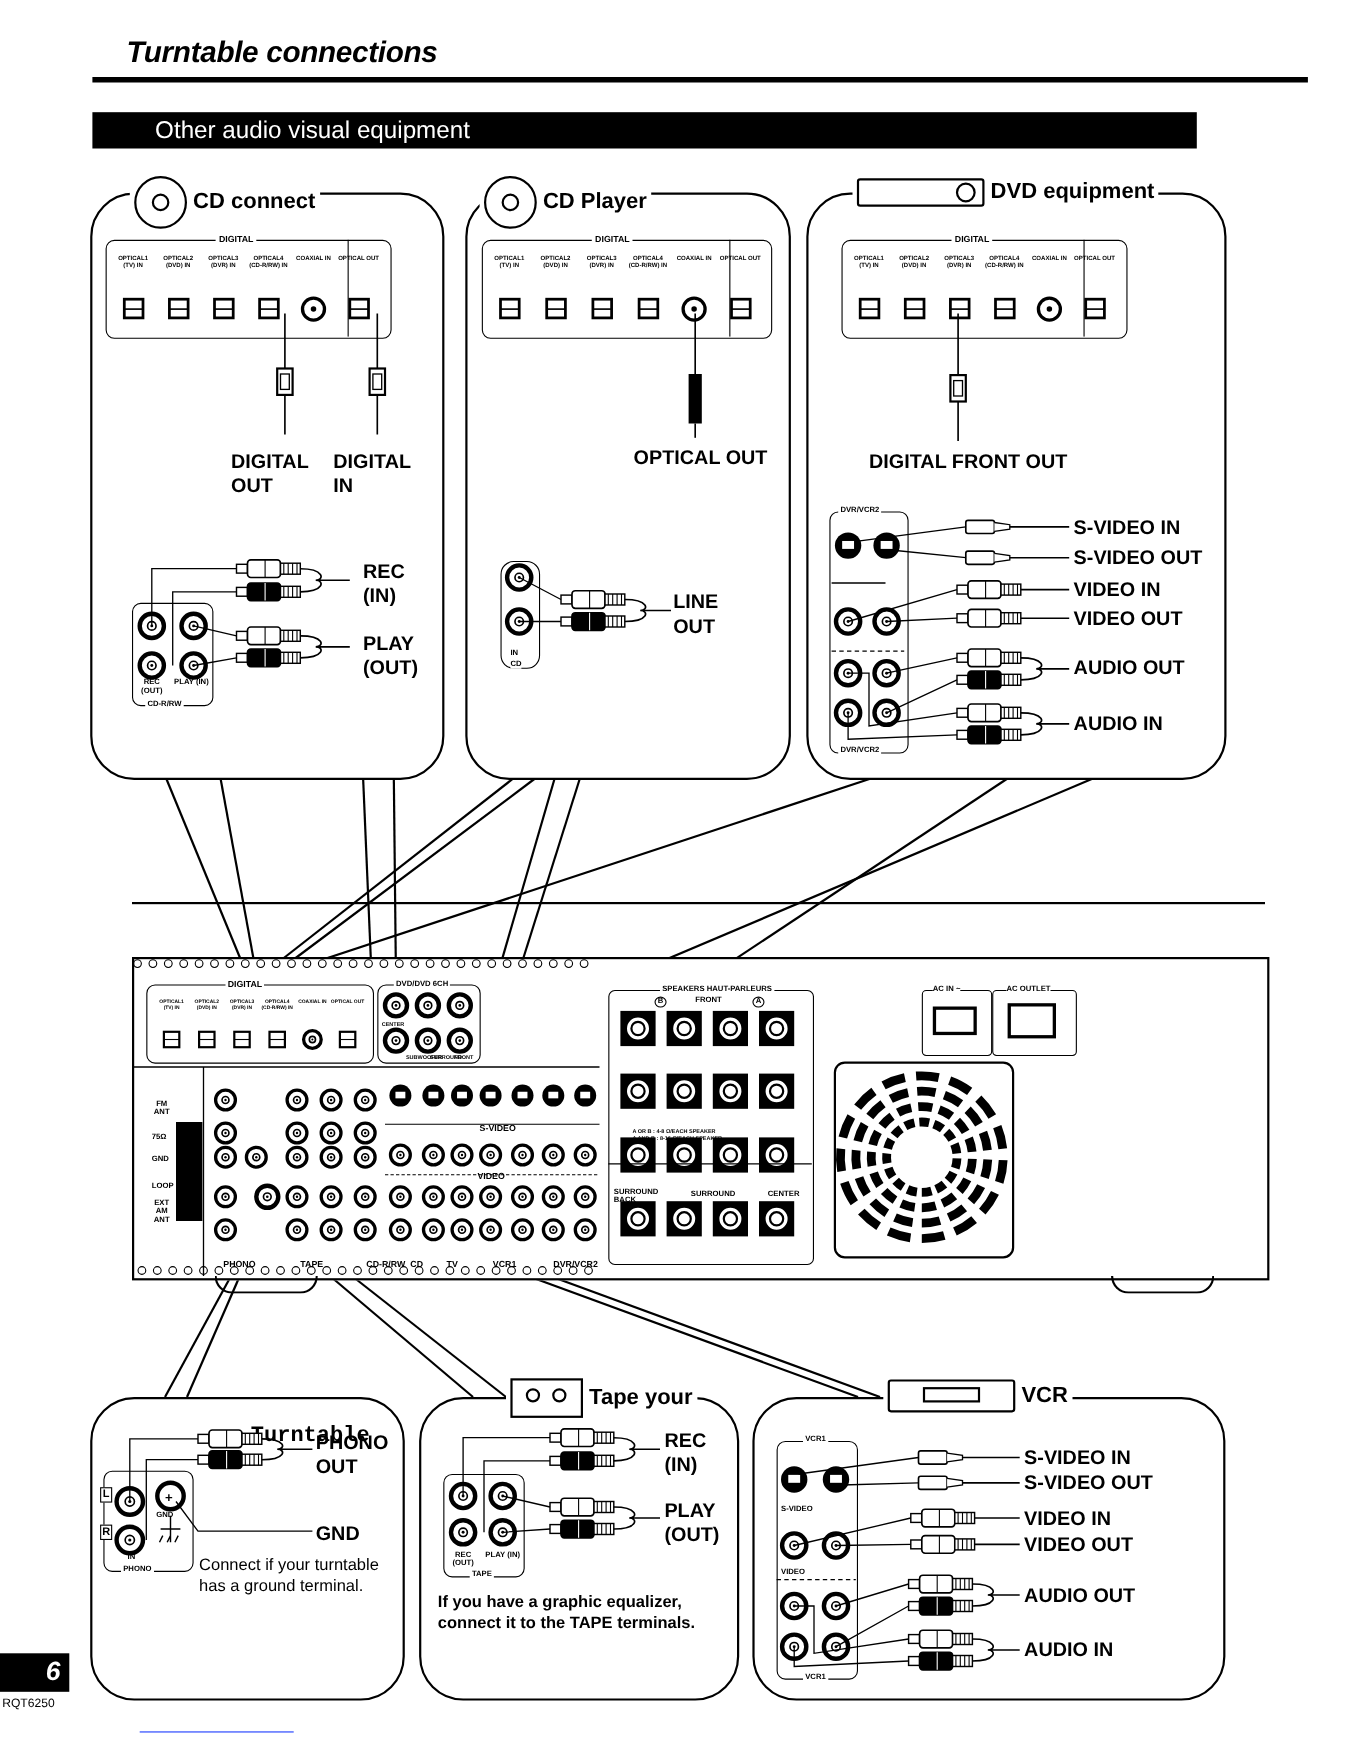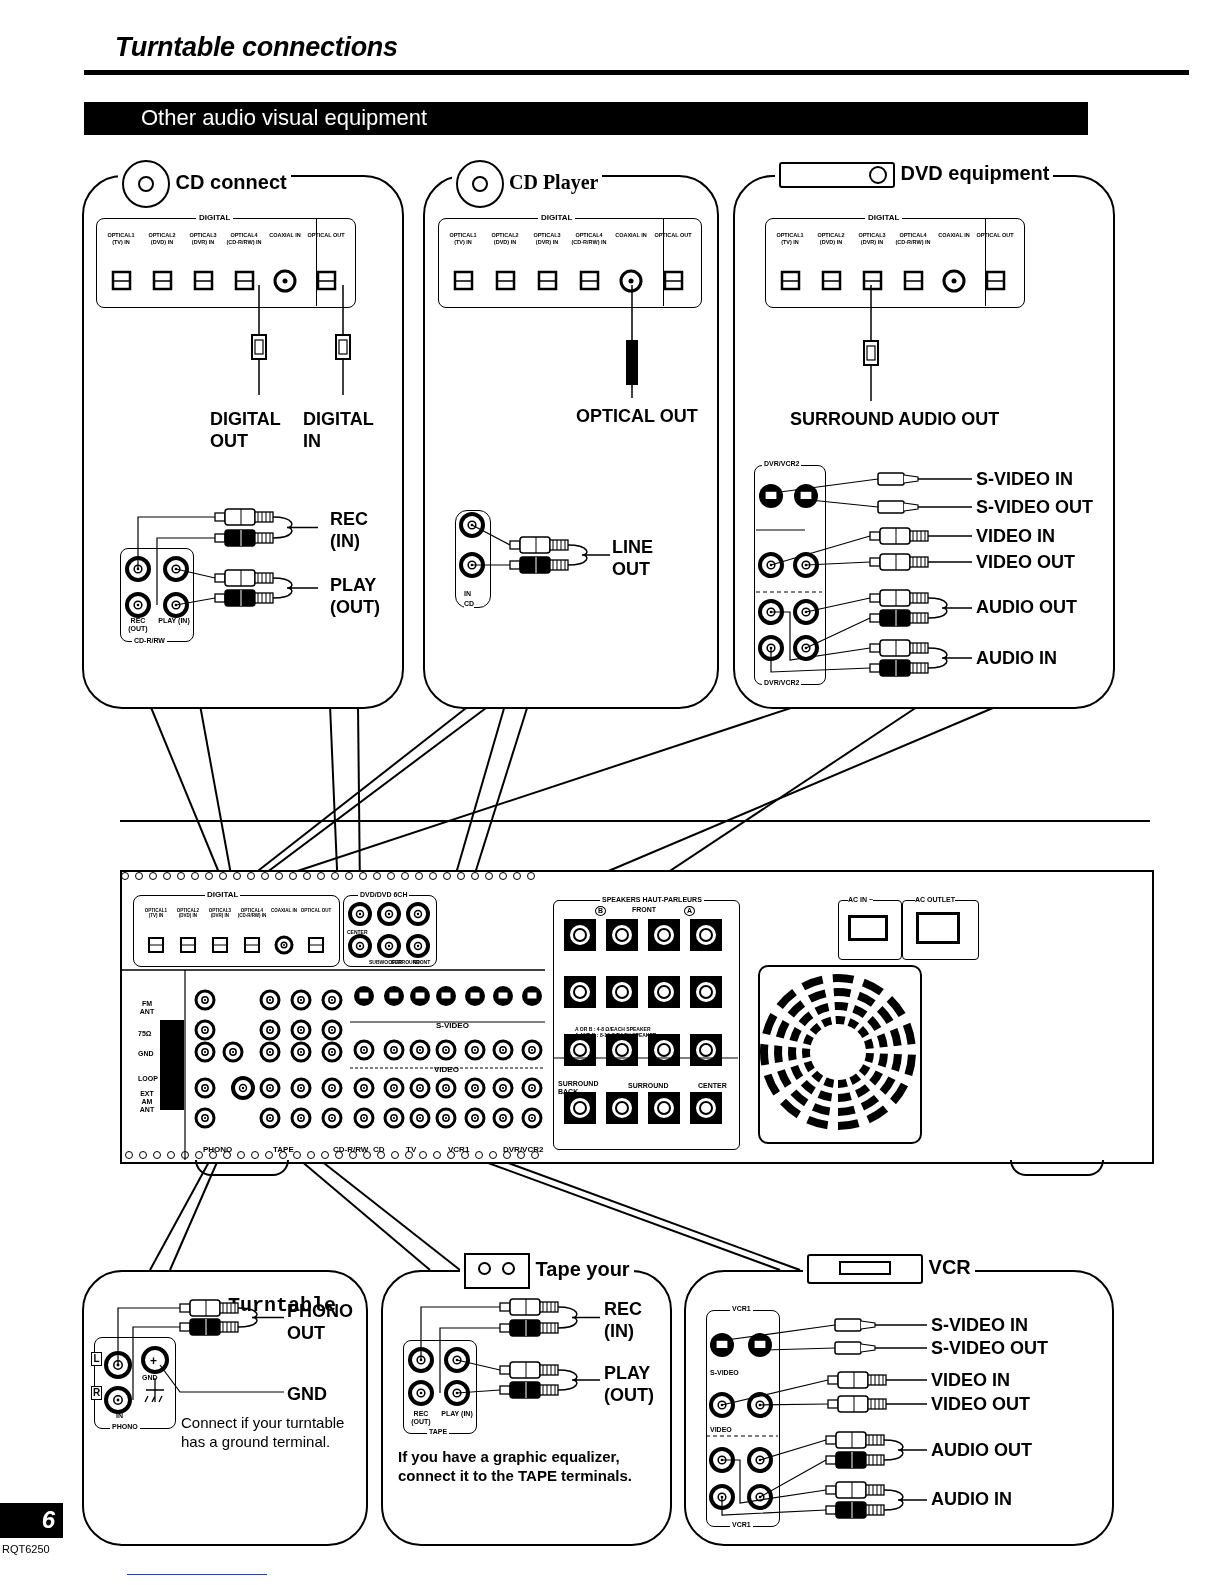--- a/index.html
+++ b/index.html
@@ -57,21 +57,21 @@
   </g>
 </svg>
 
 <div class="panel" style="left:82px;top:175px;width:318px;height:530px;"></div>
 <div class="dev-title" style="left:118px;top:160px;">
   <span style="display:inline-block;width:44px;height:44px;border:2px solid #000;border-radius:50%;vertical-align:middle;position:relative;background:#fff;"><span style="position:absolute;left:14px;top:14px;width:12px;height:12px;border:2px solid #000;border-radius:50%;"></span></span>
   <span>CD connect</span>
 </div>
 
 <div class="panel" style="left:423px;top:175px;width:292px;height:530px;"></div>
-<div class="dev-title" style="left:452px;top:160px;font-family:Liberation Serif, serif;">
+<div class="dev-title" style="left:436px;top:160px;">
   <span style="display:inline-block;width:44px;height:44px;border:2px solid #000;border-radius:50%;vertical-align:middle;position:relative;background:#fff;"><span style="position:absolute;left:14px;top:14px;width:12px;height:12px;border:2px solid #000;border-radius:50%;"></span></span>
   <span>CD Player</span>
 </div>
 
 <div class="panel" style="left:733px;top:175px;width:378px;height:530px;"></div>
 <div class="dev-title" style="left:775px;top:162px;">
   <span style="display:inline-block;width:112px;height:22px;border:2px solid #000;vertical-align:middle;border-radius:3px;position:relative;"><span style="position:absolute;right:6px;top:2px;width:14px;height:14px;border:2px solid #000;border-radius:50%;"></span></span>
   <span>DVD equipment</span>
 </div>
 
@@ -128,21 +128,21 @@
 
 <div class="lbl" style="left:576px;top:405px;">OPTICAL OUT</div>
 <div class="lbl" style="left:612px;top:536px;">
     <div>LINE</div>
     <div>OUT</div>
   </div>
 <div class="dbox" style="left:455px;top:510px;width:34px;height:96px;border-radius:12px;"></div>
 <div class="tiny" style="left:464px;top:590px;">IN</div>
 <div class="tiny" style="left:464px;top:600px;background:#fff;">CD</div>
 
-<div class="lbl" style="left:790px;top:408px;">SURROUND AUDIO OUT</div>
+<div class="lbl" style="left:790px;top:408px;">DIGITAL FRONT OUT</div>
 <div class="dbox" style="left:754px;top:465px;width:70px;height:218px;"></div>
 <div class="tiny" style="left:762px;top:460px;background:#fff;padding:0 2px;">DVR/VCR2</div>
 <div class="tiny" style="left:762px;top:679px;background:#fff;padding:0 2px;">DVR/VCR2</div>
 <div id="dvd-conn-labels">
     <div class="lbl" style="left: 976px; top: 468px;">S-VIDEO IN</div>
     <div class="lbl" style="left: 976px; top: 496px;">S-VIDEO OUT</div>
     <div class="lbl" style="left: 976px; top: 525px;">VIDEO IN</div>
     <div class="lbl" style="left: 976px; top: 551px;">VIDEO OUT</div>
     <div class="lbl" style="left: 976px; top: 596px;">AUDIO OUT</div>
     <div class="lbl" style="left: 976px; top: 647px;">AUDIO IN</div>

